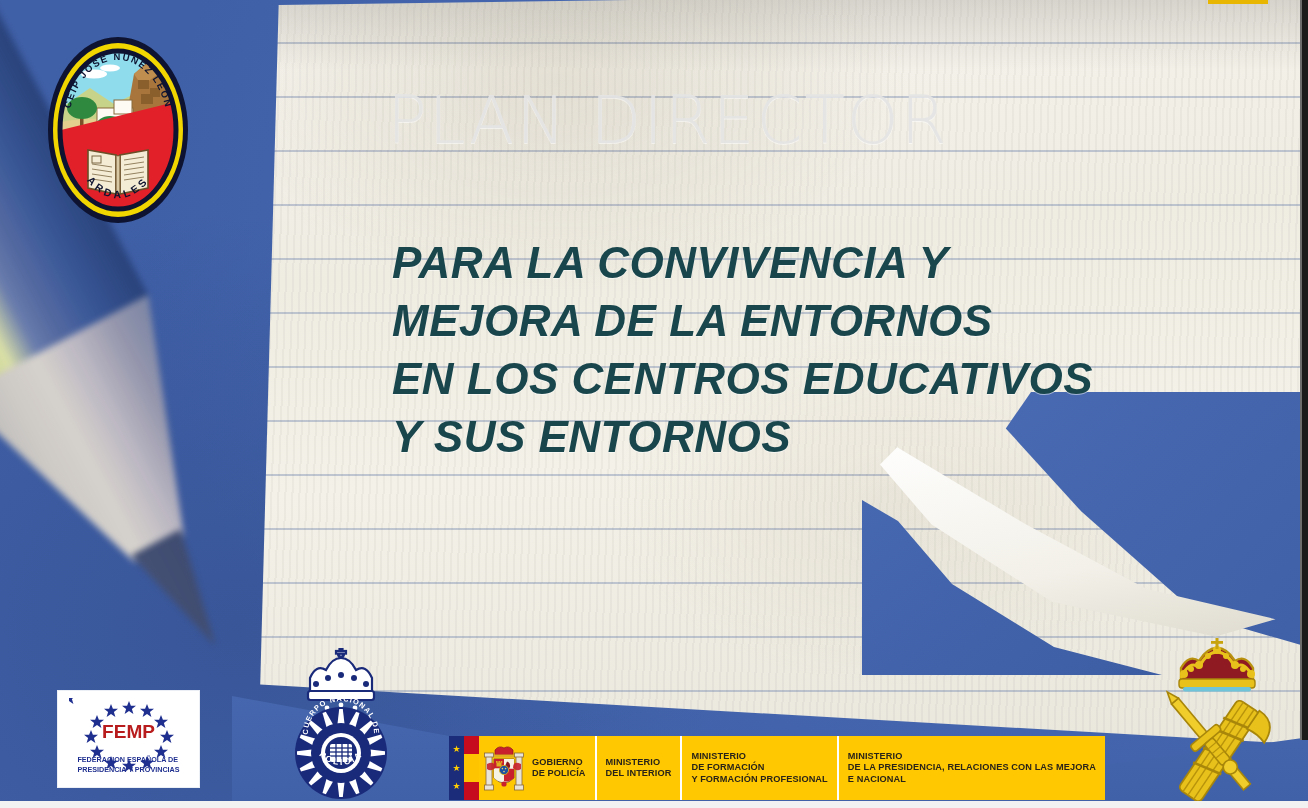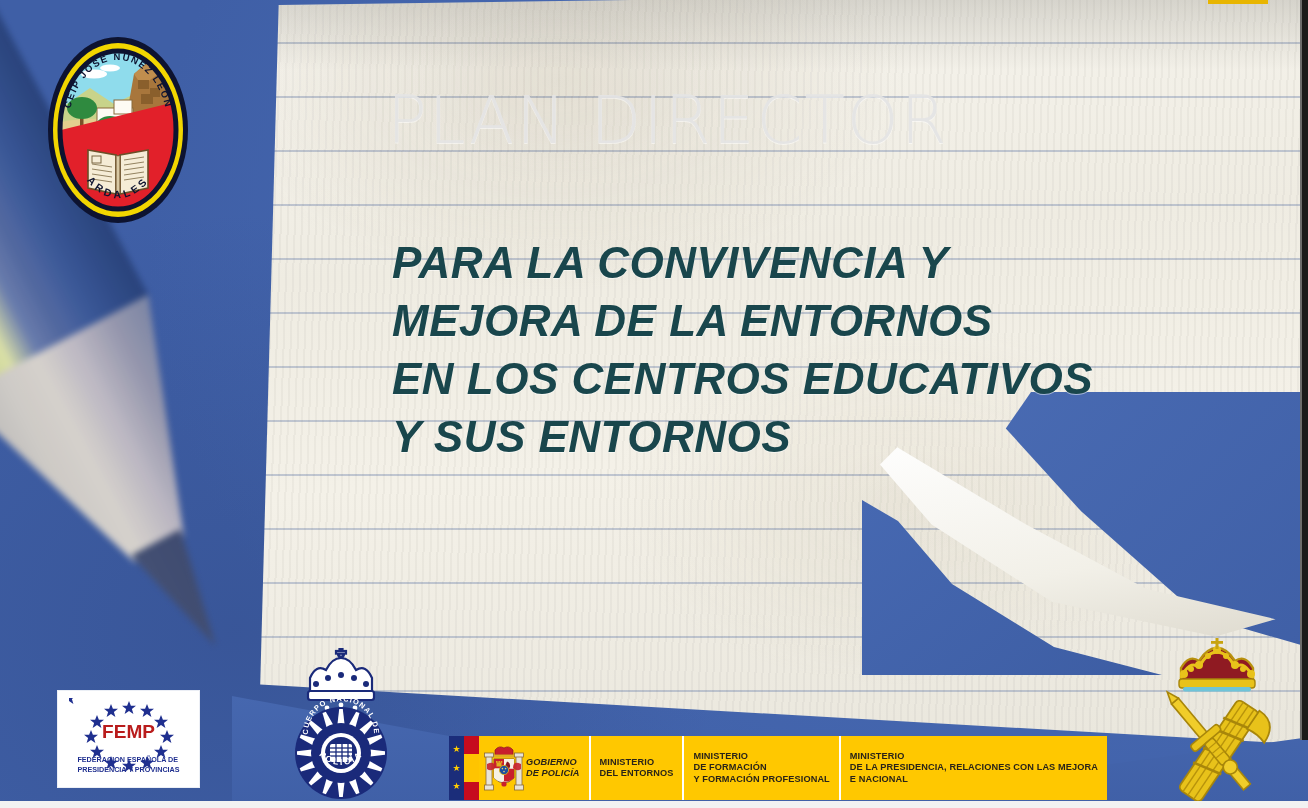--- a/index.html
+++ b/index.html
@@ -201,21 +201,21 @@
     background:linear-gradient(to bottom,#c60b1e 0 28%,#ffc400 28% 72%,#c60b1e 72% 100%);
   }
   .ban-cell{
     position:relative;
     background:#ffc800;
     display:flex;align-items:center;
     padding:0 9px;
     border-right:2px solid #fff;
   }
   .ban-cell:last-child{border-right:none;}
-  .ban-gob{padding-left:4px;gap:1px;font-style:italic;}
+  .ban-gob{padding-left:4px;gap:7px;}
   .ban-txt{
     font-size:9.2px;font-weight:bold;color:#2a2418;
     line-height:11.5px;letter-spacing:.1px;
     font-family:"Liberation Sans",sans-serif;
     white-space:nowrap;
   }
   .ban-txt .l1{display:block;}
   .escudo{width:42px;height:52px;flex:0 0 42px;}
 
   
@@ -553,21 +553,21 @@
       </svg>
       <div class="ban-txt">
         <span class="l1">GOBIERNO</span>
         <span class="l1">DE POLICÍA</span>
       </div>
     </div>
 
     <div class="ban-cell">
       <div class="ban-txt">
         <span class="l1">MINISTERIO</span>
-        <span class="l1">DEL ENTORNOS</span>
+        <span class="l1">DEL INTERIOR</span>
       </div>
     </div>
 
     <div class="ban-cell">
       <div class="ban-txt">
         <span class="l1">MINISTERIO</span>
         <span class="l1">DE FORMACIÓN</span>
         <span class="l1">Y FORMACIÓN PROFESIONAL</span>
       </div>
     </div>

